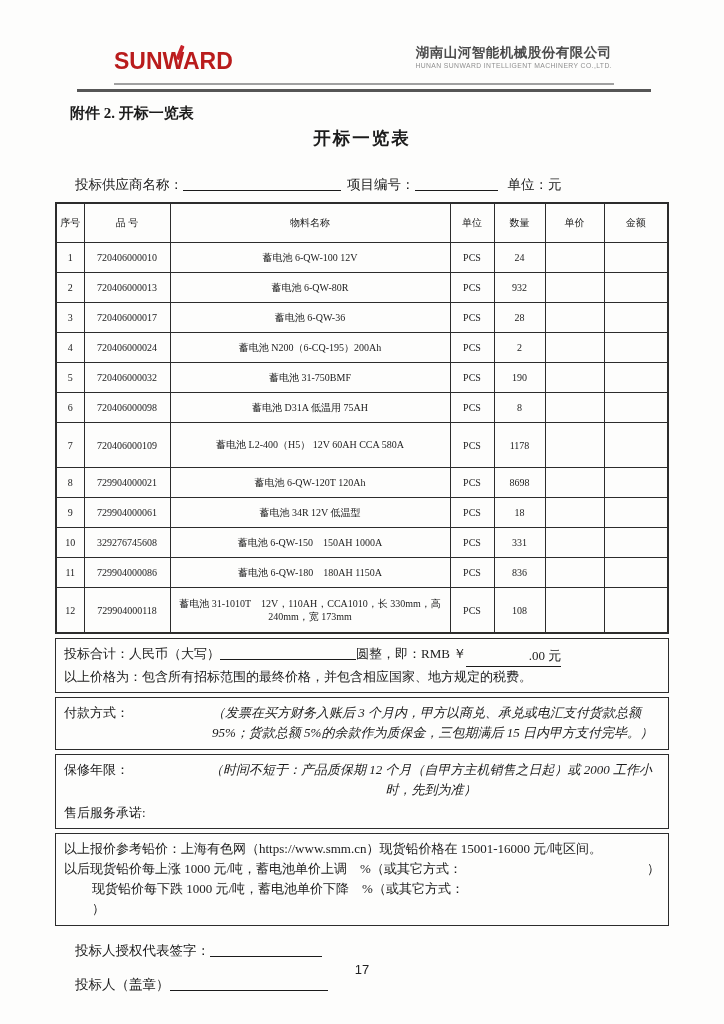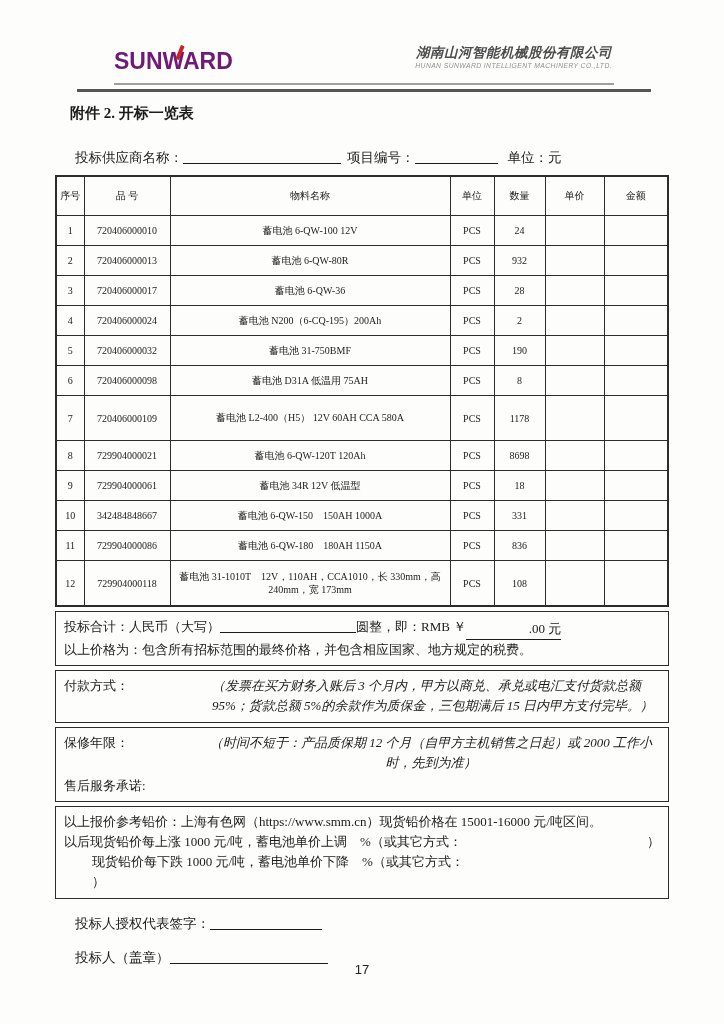--- a/index.html
+++ b/index.html
@@ -4,25 +4,25 @@
 <style>
   html,body{margin:0;padding:0;background:#e8e8e8;}
   .page{
     position:relative;width:724px;height:1024px;background:#fdfdfc;margin:0 auto;
     font-family:"Liberation Serif","DejaVu Serif",serif;color:#1b1b1b;overflow:hidden;
   }
   
   .logo{position:absolute;left:114px;top:50px;
     font-family:"Liberation Sans","DejaVu Sans",sans-serif;font-weight:bold;
     font-size:23px;letter-spacing:0px;line-height:1;}
-  .logo-text{color:#701a75;}
+  .logo-text{color:#b91c1c;}
   .logo-slash{position:absolute;left:64px;top:-5px;width:4px;height:15px;background:#c8232b;
     transform:rotate(22deg);border-radius:1px;}
-  .company{position:absolute;right:112px;top:45px;text-align:right;
-    font-family:"Liberation Sans","DejaVu Sans",sans-serif;font-style:italic;}
+  .company{position:absolute;right:112px;top:45px;text-align:center;
+    font-family:"Liberation Sans","DejaVu Sans",sans-serif;}
   .company-cn{font-size:13.5px;font-weight:bold;color:#4c4c4c;letter-spacing:0.5px;line-height:1.2;}
   .company-en{font-size:6.8px;color:#8f8f8f;letter-spacing:0.4px;margin-top:1px;}
   .rule-light{position:absolute;left:114px;right:110px;top:83px;height:2px;background:#a0a0a0;}
   .rule-dark{position:absolute;left:77px;right:73px;top:89px;height:3px;background:#565656;}
   
   .content{position:absolute;left:55px;top:104px;width:614px;}
   .attachment-title{font-size:15px;font-weight:bold;padding-left:15px;}
   .main-title{font-size:17.5px;font-weight:bold;text-align:center;margin-top:3px;letter-spacing:2px;}
   .form-line{margin-top:26px;padding-left:20px;font-size:13.5px;white-space:nowrap;}
   .blank{display:inline-block;border-bottom:1.5px solid #1b1b1b;height:14px;vertical-align:-2px;}
@@ -70,20 +70,21 @@
   <div class="company">
     <div class="company-cn">湖南山河智能机械股份有限公司</div>
     <div class="company-en">HUNAN SUNWARD INTELLIGENT MACHINERY CO.,LTD.</div>
   </div>
   <div class="rule-light"></div>
   <div class="rule-dark"></div>
 
   <div class="content">
 
     <div class="attachment-title">附件 2. 开标一览表</div>
+    <div class="main-title">开标一览表</div>
 
     <div class="form-line">
       <span>投标供应商名称：</span><span class="blank blank-supplier"></span><span>项目编号：</span><span class="blank blank-project"></span><span>单位：元</span>
     </div>
 
     <table class="items">
       <colgroup>
         <col class="c-no">
           <col class="c-code">
           <col class="c-name">
@@ -180,21 +181,21 @@
             <td>9</td>
             <td>729904000061</td>
             <td>蓄电池 34R 12V 低温型</td>
             <td>PCS</td>
             <td>18</td>
             <td></td>
             <td></td>
           </tr>
           <tr>
             <td>10</td>
-            <td>342484848667</td>
+            <td>329276745608</td>
             <td>蓄电池 6-QW-150　150AH 1000A</td>
             <td>PCS</td>
             <td>331</td>
             <td></td>
             <td></td>
           </tr>
           <tr>
             <td>11</td>
             <td>729904000086</td>
             <td>蓄电池 6-QW-180　180AH 1150A</td>

